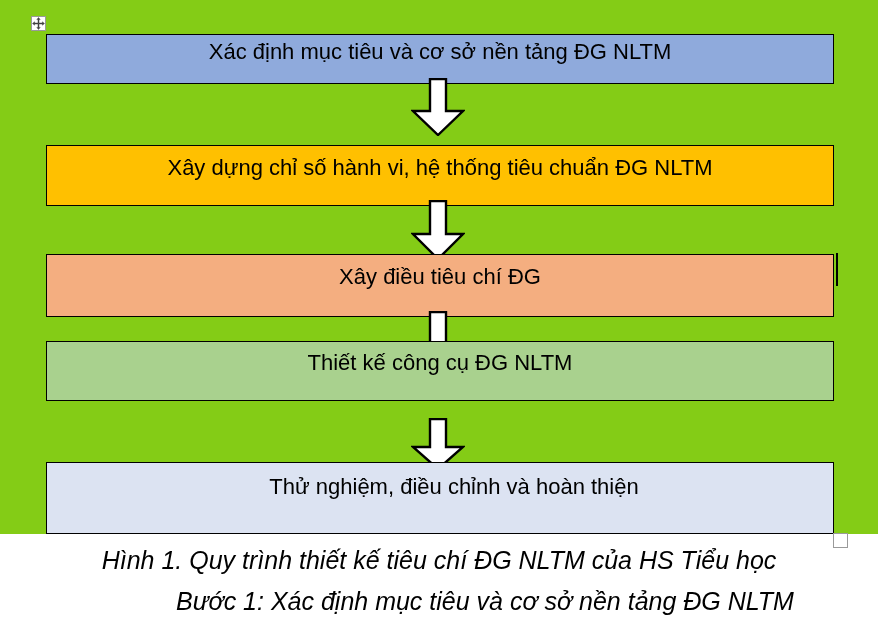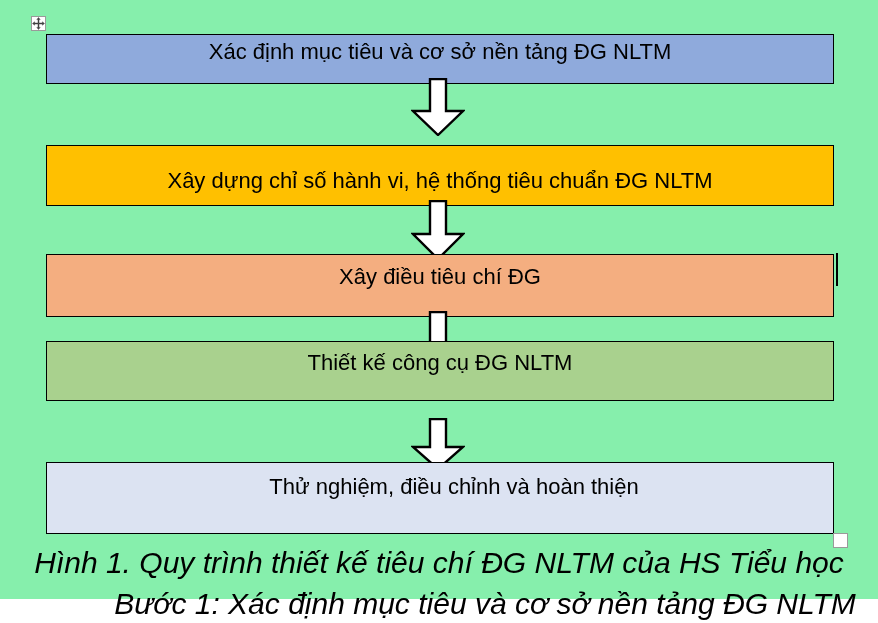--- a/index.html
+++ b/index.html
@@ -9,22 +9,22 @@
   body {
     width: 878px;
     height: 623px;
     background: #ffffff;
     font-family: "Liberation Sans", sans-serif;
     overflow: hidden;
   }
   #canvas {
     position: relative;
     width: 878px;
-    height: 599px;
-    background: #86efac;
+    height: 534px;
+    background: #84cc16;
   }
 
   
   .move-handle {
     position: absolute;
     left: 31px;
     top: 16px;
     width: 15px;
     height: 15px;
     border: 1px solid #9a9a9a;
@@ -50,21 +50,21 @@
     white-space: nowrap;
     padding-top: 4px;
   }
 
   #box-1 { top: 34px;  height: 50px; background: #8FAADC; }
   #box-2 { top: 145px; height: 61px; background: #FFC000; }
   #box-3 { top: 254px; height: 63px; background: #F4AE80; }
   #box-4 { top: 341px; height: 60px; background: #A9D18E; }
   #box-5 { top: 462px; height: 72px; background: #DCE3F2; padding-left: 28px; }
 
-  #box-2 .box-label { padding-top: 22px; }
+  #box-2 .box-label { padding-top: 9px; }
   #box-3 .box-label { padding-top: 9px; }
   #box-4 .box-label { padding-top: 8px; }
   #box-5 .box-label { padding-top: 11px; }
 
   
   .stray-rule {
     position: absolute;
     left: 836px;
     top: 253px;
     width: 2px;
@@ -96,21 +96,21 @@
     box-sizing: border-box;
   }
 
   
   .caption {
     position: absolute;
     left: 0;
     width: 878px;
     text-align: center;
     font-style: italic;
-    font-size: 30px;
+    font-size: 25px;
     color: #000000;
     white-space: nowrap;
   }
   #caption-figure { top: 546px; }
   #caption-step   { top: 587px; padding-left: 46px; }
 </style>
 </head>
 <body>
 
 <div id="canvas">

